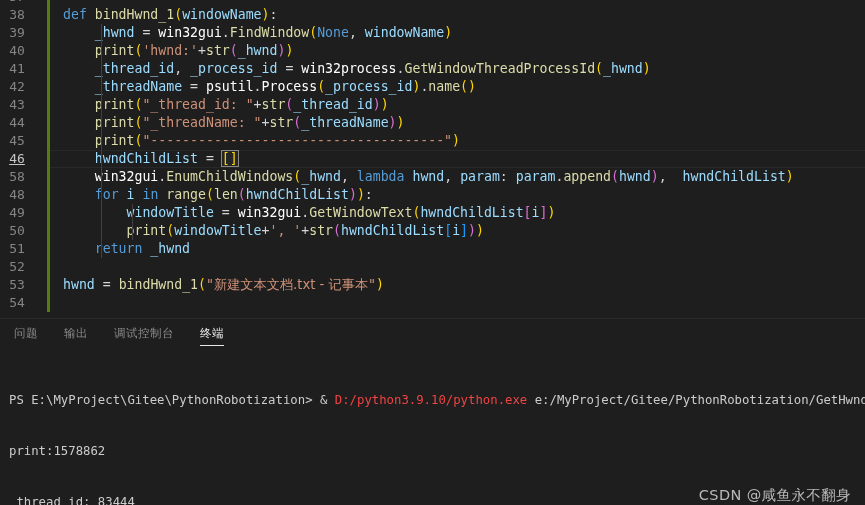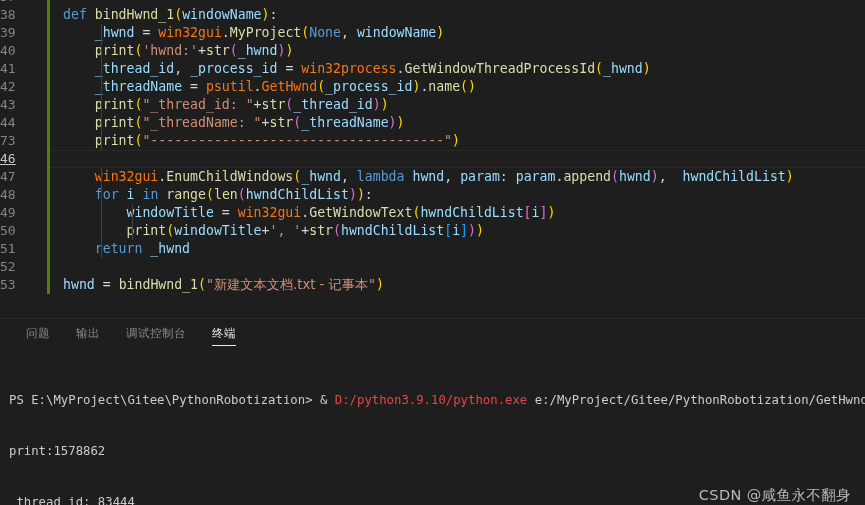--- a/index.html
+++ b/index.html
@@ -54,21 +54,21 @@
     top: 0;
     height: 18px;
     border-top: 1px solid #282828;
     border-bottom: 1px solid #282828;
     box-sizing: border-box;
     pointer-events: none;
   }
   .ln {
     width: 34px;
     min-width: 34px;
-    text-align: left;
+    text-align: center;
     color: #858585;
     font-size: 13px;
     user-select: none;
     padding-right: 8px;
     box-sizing: content-box;
   }
   .gitbar {
     width: 3px;
     min-width: 3px;
     background: #587c0c;
@@ -88,21 +88,21 @@
     background: #404040;
   }
   .ig1 { left: 51px; }
   .ig2 { left: 82px; }
 
   
   .k   { color: #569cd6; }   
   .kc  { color: #569cd6; }   
   .fn  { color: #dcdcaa; }   
   .var { color: #9cdcfe; }   
-  .mod { color: #f97316; }   
+  .mod { color: #ffffff; }   
   .str { color: #ce9178; }   
   .bi  { color: #dcdcaa; }   
   .p1  { color: #ffd700; }   
   .p2  { color: #da70d6; }   
   .p3  { color: #179fff; }   
   .op  { color: #d4d4d4; }
   .cjk { font-family: "DejaVu Sans", sans-serif; }
 
   .bracket-match {
     outline: 1px solid #888888;
@@ -114,21 +114,21 @@
     flex: 1;
     background: #1e1e1e;
     display: flex;
     flex-direction: column;
     overflow: hidden;
   }
   .panel-tabs {
     height: 33px;
     display: flex;
     align-items: center;
-    padding-left: 26px;
+    padding-left: 14px;
     gap: 26px;
     flex: 0 0 auto;
   }
   .panel-tab {
     font-family: "DejaVu Sans", sans-serif;
     font-size: 11.5px;
     color: #8a8a8a;
     letter-spacing: 0.5px;
     position: relative;
     padding-bottom: 5px;
@@ -188,67 +188,68 @@
 
       <div class="code-line">
         <span class="ln">38</span>
         <span class="gitbar"></span>
         <span class="code-text"><span class="k">def</span> <span class="fn">bindHwnd_1</span><span class="p1">(</span><span class="var">windowName</span><span class="p1">)</span><span class="op">:</span></span>
       </div>
 
       <div class="code-line">
         <span class="ln">39</span>
         <span class="gitbar"></span>
-        <span class="code-text"><span class="ig ig1"></span>    <span class="var">_hwnd</span> <span class="op">=</span> <span class="mod">win32gui</span><span class="op">.</span><span class="fn">MyProject</span><span class="p1">(</span><span class="kc">None</span><span class="op">,</span> <span class="var">windowName</span><span class="p1">)</span></span>
+        <span class="code-text"><span class="ig ig1"></span>    <span class="var">_hwnd</span> <span class="op">=</span> <span class="mod">win32gui</span><span class="op">.</span><span class="fn">FindWindow</span><span class="p1">(</span><span class="kc">None</span><span class="op">,</span> <span class="var">windowName</span><span class="p1">)</span></span>
       </div>
 
       <div class="code-line">
         <span class="ln">40</span>
         <span class="gitbar"></span>
         <span class="code-text"><span class="ig ig1"></span>    <span class="bi">print</span><span class="p1">(</span><span class="str">'hwnd:'</span><span class="op">+</span><span class="bi">str</span><span class="p2">(</span><span class="var">_hwnd</span><span class="p2">)</span><span class="p1">)</span></span>
       </div>
 
       <div class="code-line">
         <span class="ln">41</span>
         <span class="gitbar"></span>
         <span class="code-text"><span class="ig ig1"></span>    <span class="var">_thread_id</span><span class="op">,</span> <span class="var">_process_id</span> <span class="op">=</span> <span class="mod">win32process</span><span class="op">.</span><span class="fn">GetWindowThreadProcessId</span><span class="p1">(</span><span class="var">_hwnd</span><span class="p1">)</span></span>
       </div>
 
       <div class="code-line">
         <span class="ln">42</span>
         <span class="gitbar"></span>
-        <span class="code-text"><span class="ig ig1"></span>    <span class="var">_threadName</span> <span class="op">=</span> <span class="mod">psutil</span><span class="op">.</span><span class="mod">GetHwnd</span><span class="p1">(</span><span class="var">_process_id</span><span class="p1">)</span><span class="op">.</span><span class="fn">name</span><span class="p1">()</span></span>
+        <span class="code-text"><span class="ig ig1"></span>    <span class="var">_threadName</span> <span class="op">=</span> <span class="mod">psutil</span><span class="op">.</span><span class="mod">Process</span><span class="p1">(</span><span class="var">_process_id</span><span class="p1">)</span><span class="op">.</span><span class="fn">name</span><span class="p1">()</span></span>
       </div>
 
       <div class="code-line">
         <span class="ln">43</span>
         <span class="gitbar"></span>
         <span class="code-text"><span class="ig ig1"></span>    <span class="bi">print</span><span class="p1">(</span><span class="str">"_thread_id: "</span><span class="op">+</span><span class="bi">str</span><span class="p2">(</span><span class="var">_thread_id</span><span class="p2">)</span><span class="p1">)</span></span>
       </div>
 
       <div class="code-line">
         <span class="ln">44</span>
         <span class="gitbar"></span>
         <span class="code-text"><span class="ig ig1"></span>    <span class="bi">print</span><span class="p1">(</span><span class="str">"_threadName: "</span><span class="op">+</span><span class="bi">str</span><span class="p2">(</span><span class="var">_threadName</span><span class="p2">)</span><span class="p1">)</span></span>
       </div>
 
       <div class="code-line">
-        <span class="ln">73</span>
+        <span class="ln">45</span>
         <span class="gitbar"></span>
         <span class="code-text"><span class="ig ig1"></span>    <span class="bi">print</span><span class="p1">(</span><span class="str">"-------------------------------------"</span><span class="p1">)</span></span>
       </div>
 
       <div class="code-line active">
         <div class="active-box"></div>
         <span class="ln">46</span>
         <span class="gitbar"></span>
-      </div>
-
-      <div class="code-line">
-        <span class="ln">47</span>
+        <span class="code-text"><span class="ig ig1"></span>    <span class="var">hwndChildList</span> <span class="op">=</span> <span class="p1 bracket-match">[]</span></span>
+      </div>
+
+      <div class="code-line">
+        <span class="ln">58</span>
         <span class="gitbar"></span>
         <span class="code-text"><span class="ig ig1"></span>    <span class="mod">win32gui</span><span class="op">.</span><span class="fn">EnumChildWindows</span><span class="p1">(</span><span class="var">_hwnd</span><span class="op">,</span> <span class="k">lambda</span> <span class="var">hwnd</span><span class="op">,</span> <span class="var">param</span><span class="op">:</span> <span class="var">param</span><span class="op">.</span><span class="fn">append</span><span class="p2">(</span><span class="var">hwnd</span><span class="p2">)</span><span class="op">,</span>  <span class="var">hwndChildList</span><span class="p1">)</span></span>
       </div>
 
       <div class="code-line">
         <span class="ln">48</span>
         <span class="gitbar"></span>
         <span class="code-text"><span class="ig ig1"></span>    <span class="k">for</span> <span class="var">i</span> <span class="k">in</span> <span class="bi">range</span><span class="p1">(</span><span class="bi">len</span><span class="p2">(</span><span class="var">hwndChildList</span><span class="p2">)</span><span class="p1">)</span><span class="op">:</span></span>
       </div>
 
@@ -275,20 +276,25 @@
         <span class="gitbar"></span>
         <span class="code-text"></span>
       </div>
 
       <div class="code-line">
         <span class="ln">53</span>
         <span class="gitbar"></span>
         <span class="code-text"><span class="var">hwnd</span> <span class="op">=</span> <span class="fn">bindHwnd_1</span><span class="p1">(</span><span class="str">"<span class="cjk">新建文本文档.txt - 记事本</span>"</span><span class="p1">)</span></span>
       </div>
 
+      <div class="code-line">
+        <span class="ln">54</span>
+        <span class="gitbar"></span>
+        <span class="code-text"></span>
+      </div>
 
     </div>
   </div>
 
   <div class="panel">
 
     <div class="panel-tabs">
       <div class="panel-tab">问题</div>
       <div class="panel-tab">输出</div>
       <div class="panel-tab">调试控制台</div>

